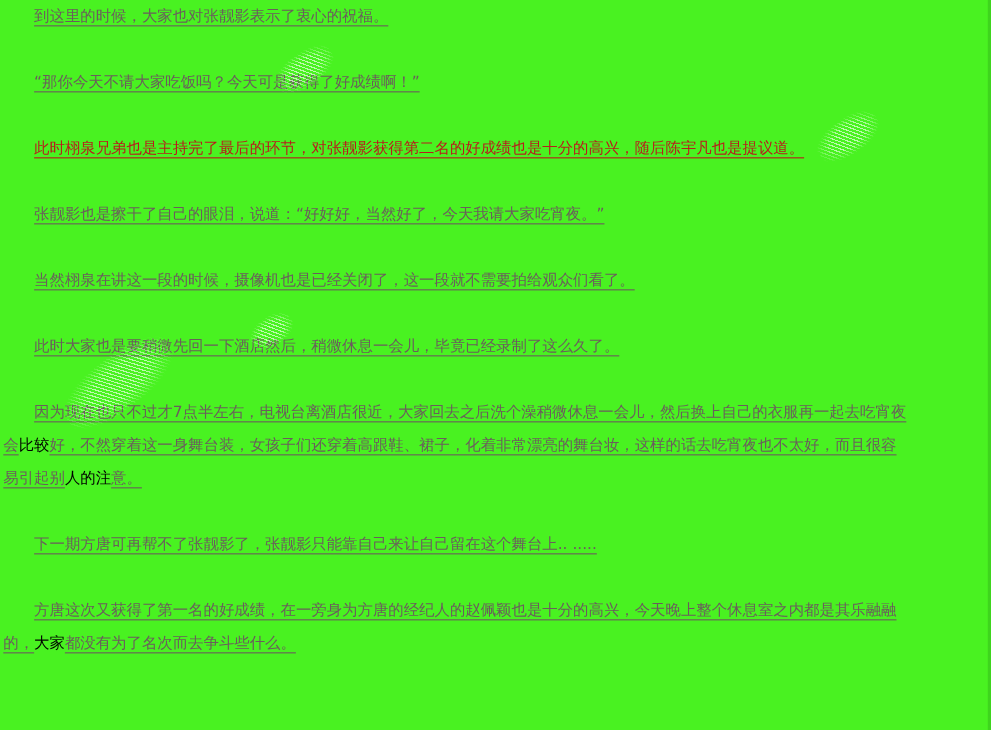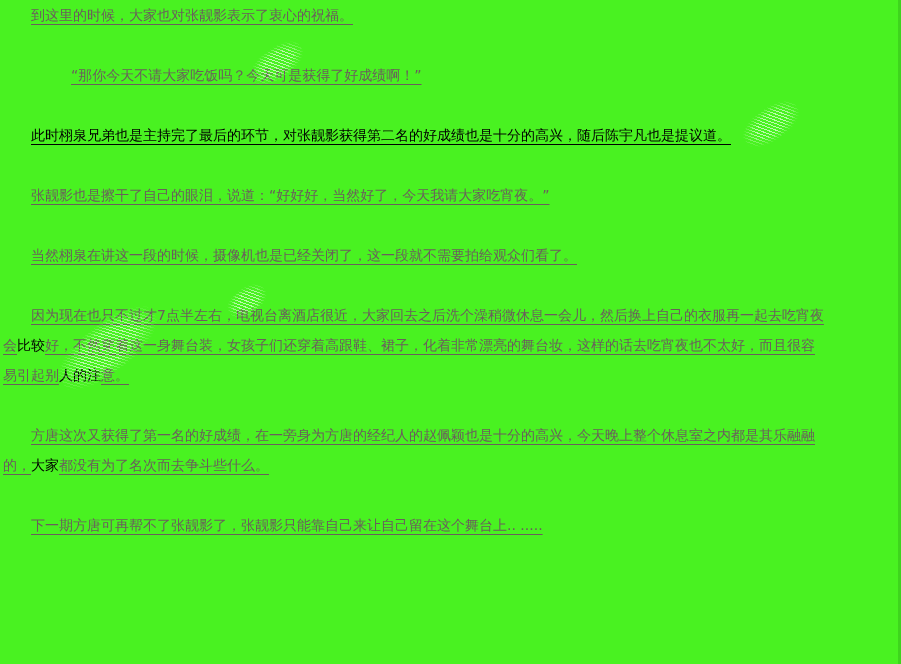--- a/index.html
+++ b/index.html
@@ -61,27 +61,28 @@
   .watermark.w1 { left: 248px; top: 48px;  width: 58px;  height: 30px; transform: rotate(-35deg); }
   .watermark.w2 { left: 740px; top: 108px; width: 62px;  height: 32px; transform: rotate(-35deg); }
   .watermark.w3 { left: 226px; top: 288px; width: 42px;  height: 26px; transform: rotate(-35deg); }
   .watermark.w4 { left: 50px;  top: 324px; width: 115px; height: 48px; transform: rotate(-38deg); }
 </style>
 </head>
 <body style="background: rgb(73, 242, 33);">
 
 <main class="novel" style="color: rgb(107, 93, 93);">
     <p><span class="run-normal" style="color: rgb(107, 93, 93);">到这里的时候，大家也对张靓影表示了衷心的祝福。</span></p>
-    <p><span class="run-normal" style="color: rgb(107, 93, 93); margin-left: 40px;">“那你今天不请大家吃饭吗？今天可是获得了好成绩啊！”</span></p>
-    <p><span class="run-normal" style="color: #000000;">此时栩泉兄弟也是主持完了最后的环节，对张靓影获得第二名的好成绩也是十分的高兴，随后陈宇凡也是提议道。</span></p>
+    <p><span class="run-normal" style="color: rgb(107, 93, 93);">“那你今天不请大家吃饭吗？今天可是获得了好成绩啊！”</span></p>
+    <p><span class="run-normal" style="color: #b91c1c;">此时栩泉兄弟也是主持完了最后的环节，对张靓影获得第二名的好成绩也是十分的高兴，随后陈宇凡也是提议道。</span></p>
     <p><span class="run-normal" style="color: rgb(107, 93, 93); margin-top: 44px;">张靓影也是擦干了自己的眼泪，说道：“好好好，当然好了，今天我请大家吃宵夜。”</span></p>
     <p><span class="run-normal" style="color: rgb(107, 93, 93);">当然栩泉在讲这一段的时候，摄像机也是已经关闭了，这一段就不需要拍给观众们看了。</span></p>
+    <p><span class="run-normal" style="color: rgb(107, 93, 93);">此时大家也是要稍微先回一下酒店然后，稍微休息一会儿，毕竟已经录制了这么久了。</span></p>
     <p><span class="run-normal" style="color: rgb(107, 93, 93);">因为现在也只不过才7点半左右，电视台离酒店很近，大家回去之后洗个澡稍微休息一会儿，然后换上自己的衣服再一起去吃宵夜会</span><span class="run-em" style="color: rgb(0, 0, 0);">比较</span><span class="run-normal" style="color: rgb(107, 93, 93);">好，不然穿着这一身舞台装，女孩子们还穿着高跟鞋、裙子，化着非常漂亮的舞台妆，这样的话去吃宵夜也不太好，而且很容易引起别</span><span class="run-em" style="color: rgb(0, 0, 0);">人的注</span><span class="run-normal" style="color: rgb(107, 93, 93);">意。</span></p>
+    <p><span class="run-normal" style="color: rgb(107, 93, 93);">下一期方唐可再帮不了张靓影了，张靓影只能靠自己来让自己留在这个舞台上.. .....</span></p>
     <p><span class="run-normal" style="color: rgb(107, 93, 93);">方唐这次又获得了第一名的好成绩，在一旁身为方唐的经纪人的赵佩颖也是十分的高兴，今天晚上整个休息室之内都是其乐融融的，</span><span class="run-em" style="color: rgb(0, 0, 0);">大家</span><span class="run-normal" style="color: rgb(107, 93, 93);">都没有为了名次而去争斗些什么。</span></p>
-    <p><span class="run-normal" style="color: rgb(107, 93, 93);">下一期方唐可再帮不了张靓影了，张靓影只能靠自己来让自己留在这个舞台上.. .....</span></p>
   </main>
 
 <div class="watermark w1"></div>
 <div class="watermark w2"></div>
 <div class="watermark w3"></div>
 <div class="watermark w4"></div>
 
 <div class="right-edge" style="background: rgb(62, 213, 29);"></div>
 
 </body></html>

